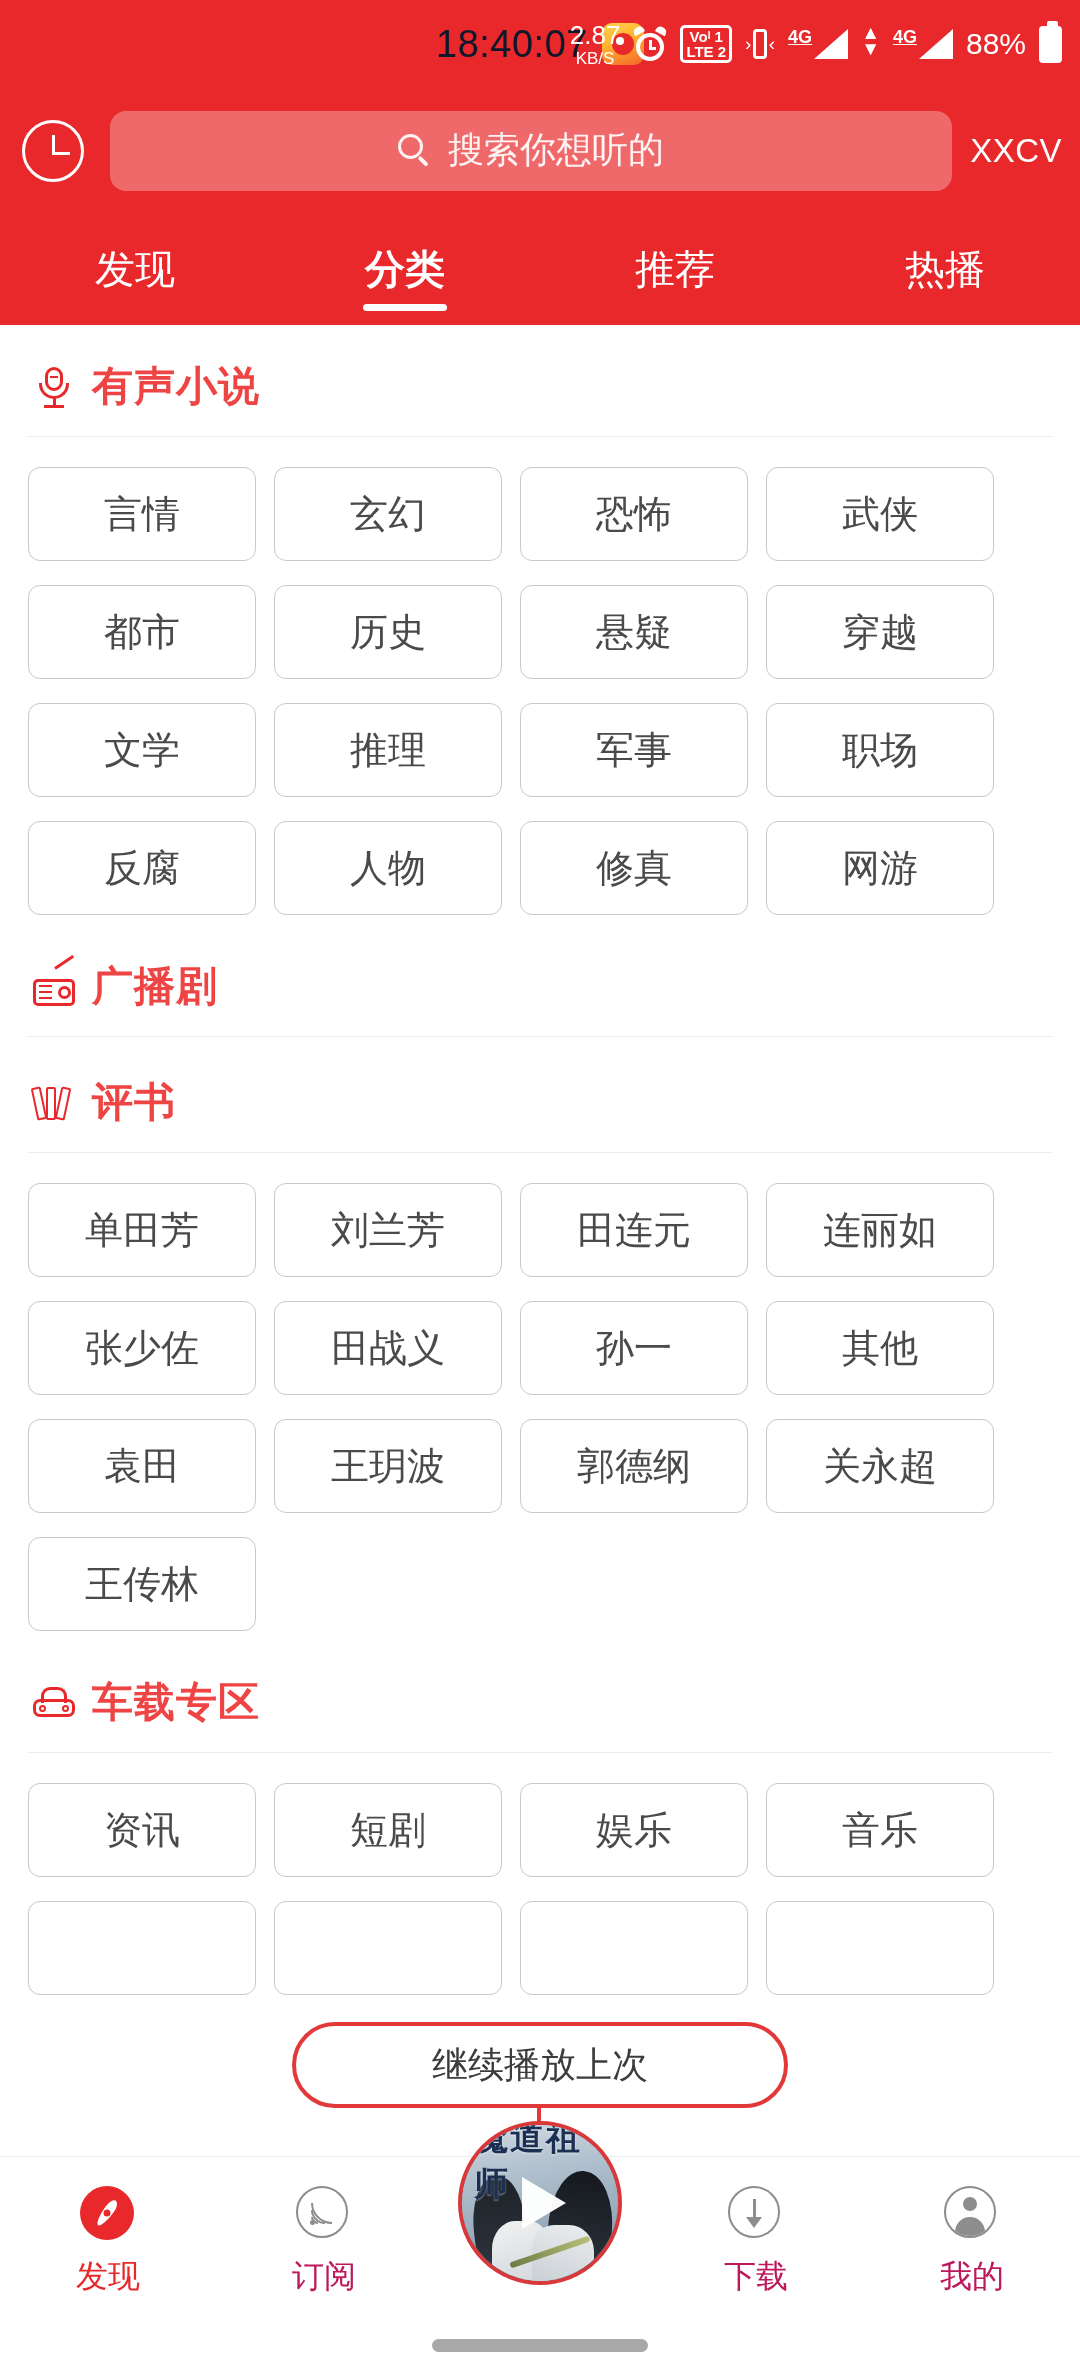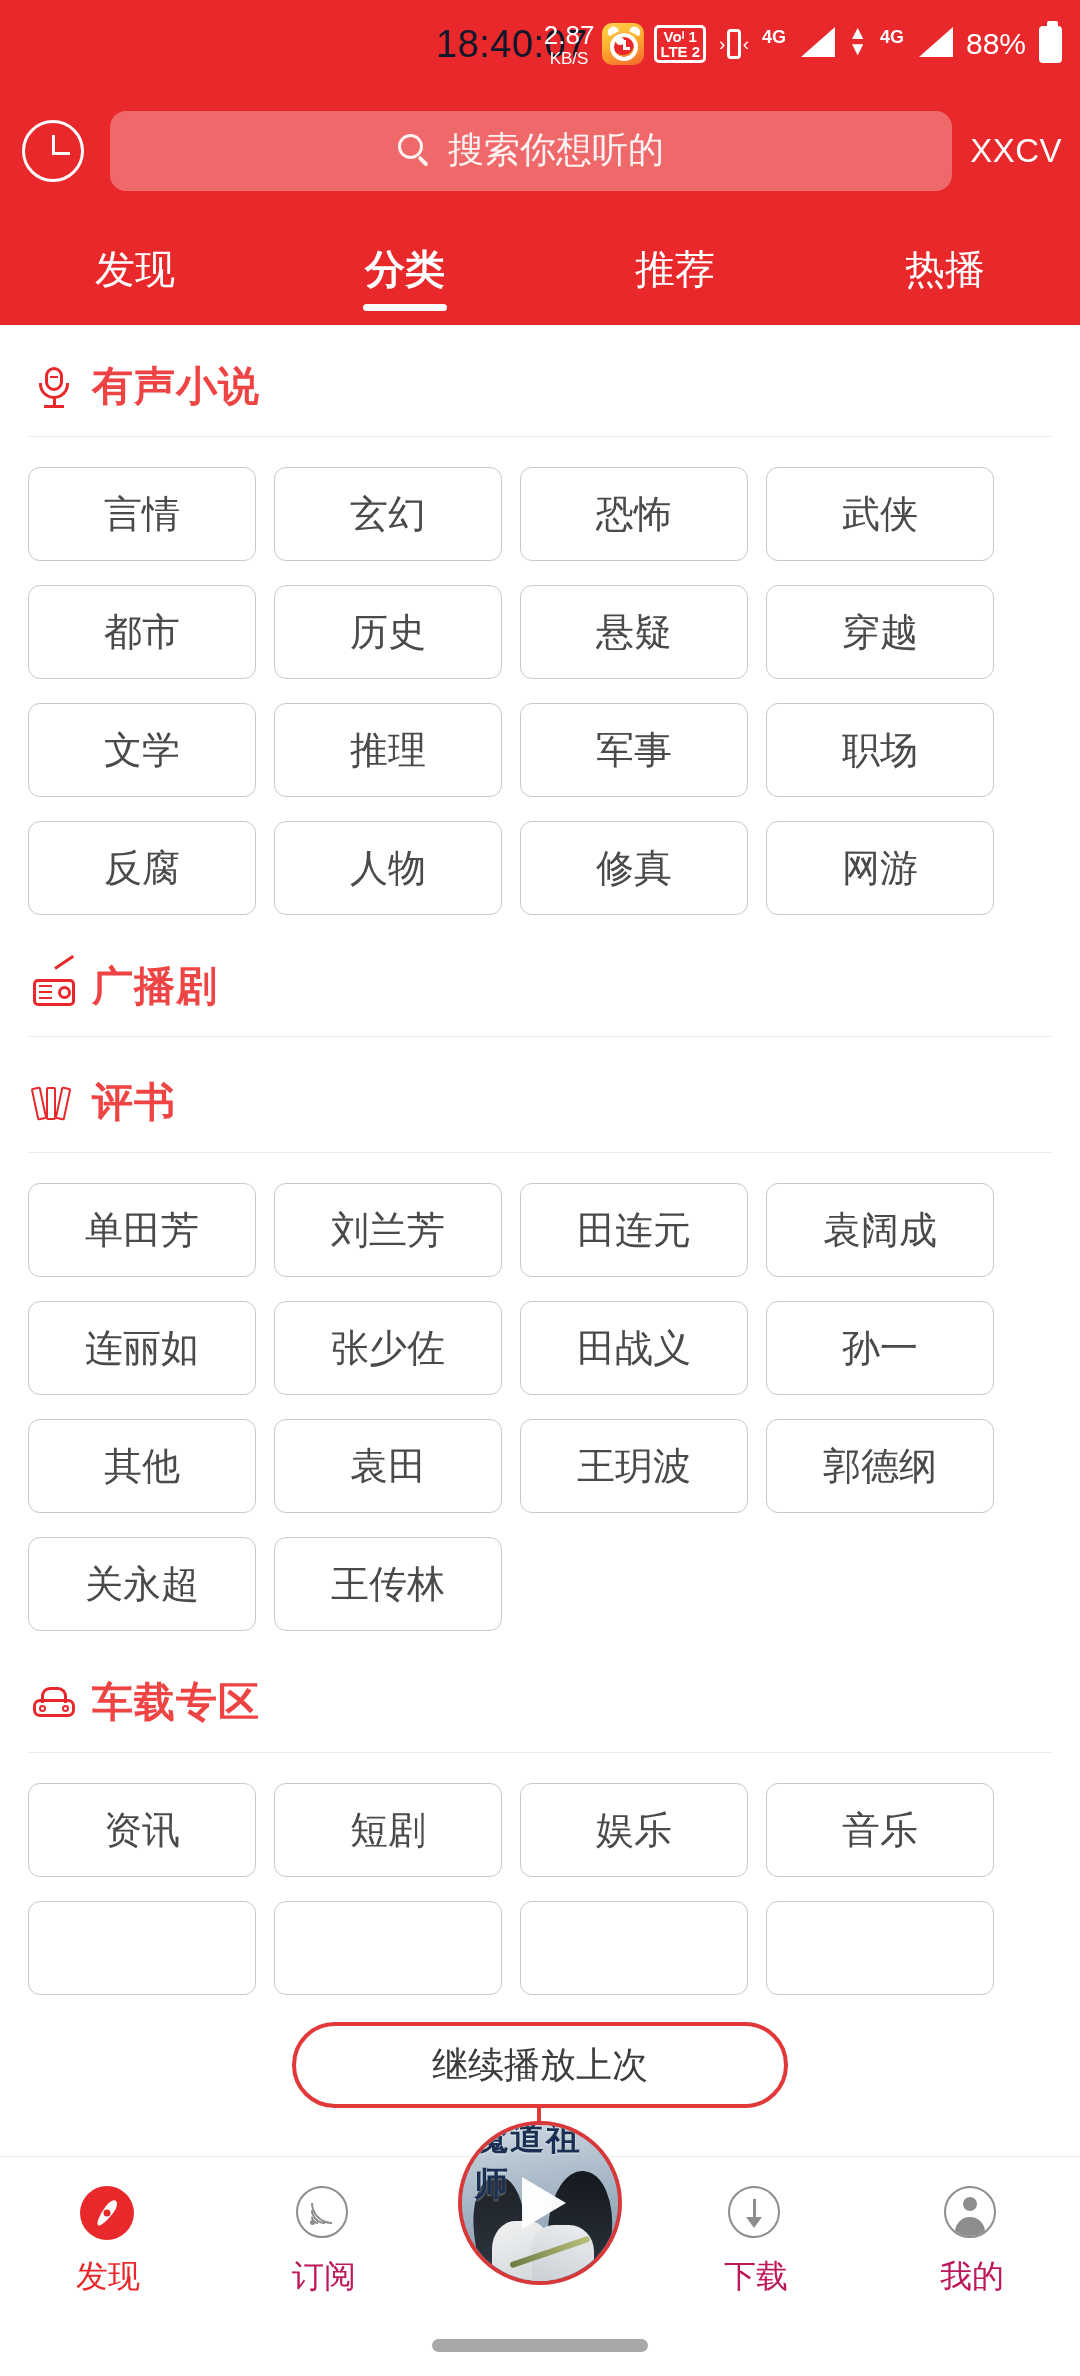--- a/index.html
+++ b/index.html
@@ -57,21 +57,21 @@
   .alarm .bell-r{right:0;transform:rotate(28deg);}
   .volte {
     border:3px solid #fff; border-radius:5px; padding:1px 3px;
     display:flex; flex-direction:column; line-height:1.02;
     font-size:15px; font-weight:bold; align-items:center;
   }
   .volte span{ white-space:nowrap; }
   .vibrate { width:30px;height:36px; display:flex;align-items:center;gap:2px; }
   .vibrate .ph{ width:15px;height:30px;border:3px solid #fff;border-radius:4px; }
   .vibrate .w{ font-size:19px; }
-  .sig { display:flex; align-items:flex-start; gap:15px; }
+  .sig { display:flex; align-items:center; gap:2px;text-decoration:underline; }
   .sig .g { font-size:18px; font-weight:bold; margin-bottom:13px; }
   .sig .tri {
     width:0;height:0;border-style:solid;border-width:0 0 30px 34px;
     border-color:transparent transparent #fff transparent;
   }
   .updown { font-size:19px; line-height:0.85; display:flex;flex-direction:column;
             margin-bottom:6px; }
   .batt-pct { font-size:30px; }
   .batt {
     width:23px;height:37px;border:3px solid #fff;border-radius:4px;position:relative;
@@ -454,21 +454,20 @@
             <div class="p2"></div>
             <div class="p3"></div>
         </div>
         <div class="sec-title">评书</div>
       </div>
       <div class="sec-divider"></div>
       <div class="chips">
         <div class="chip">单田芳</div>
         <div class="chip">刘兰芳</div>
         <div class="chip">田连元</div>
-        <div class="chip">袁阔成</div>
         <div class="chip">连丽如</div>
         <div class="chip">张少佐</div>
         <div class="chip">田战义</div>
         <div class="chip">孙一</div>
         <div class="chip">其他</div>
         <div class="chip">袁田</div>
         <div class="chip">王玥波</div>
         <div class="chip">郭德纲</div>
         <div class="chip">关永超</div>
         <div class="chip">王传林</div>

